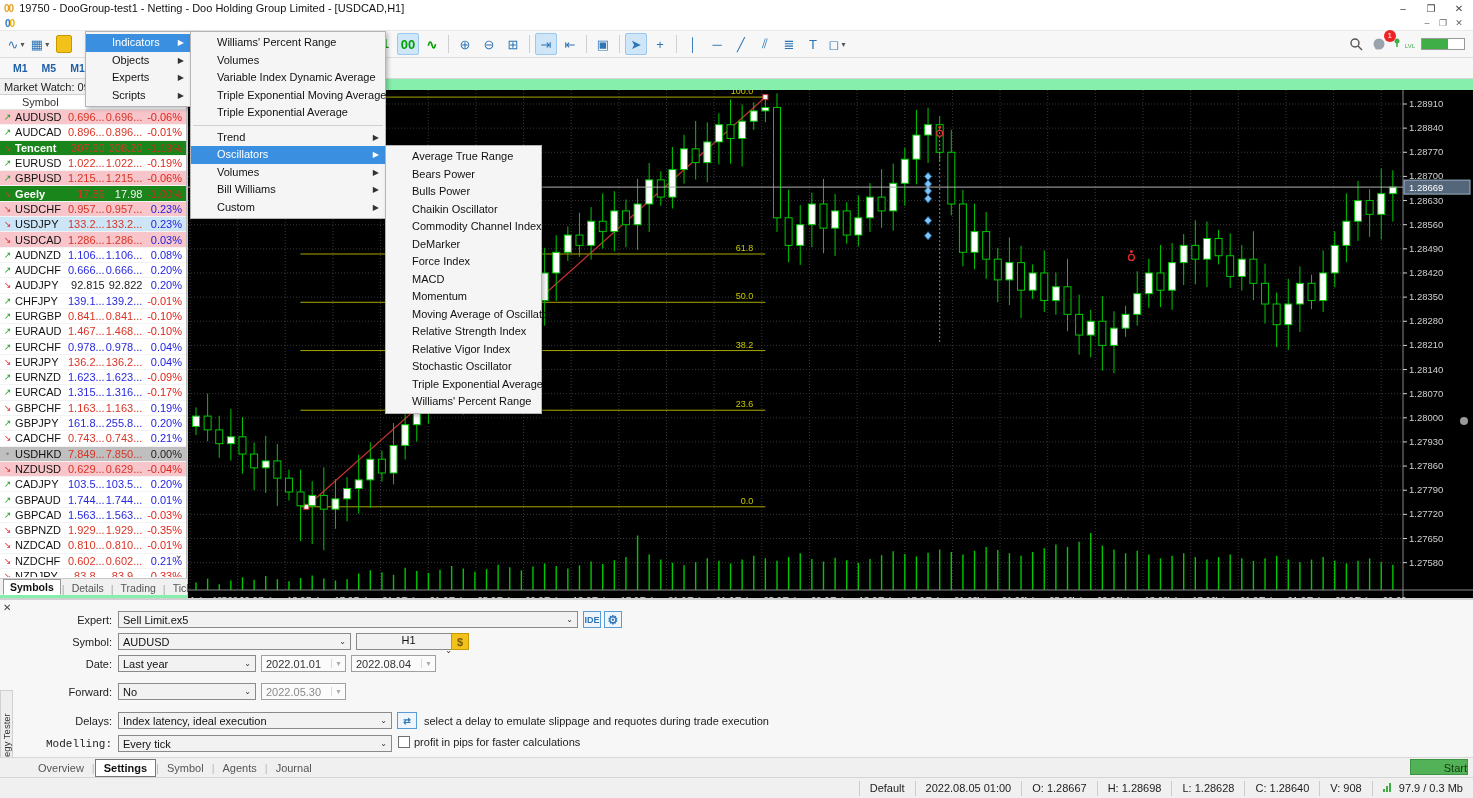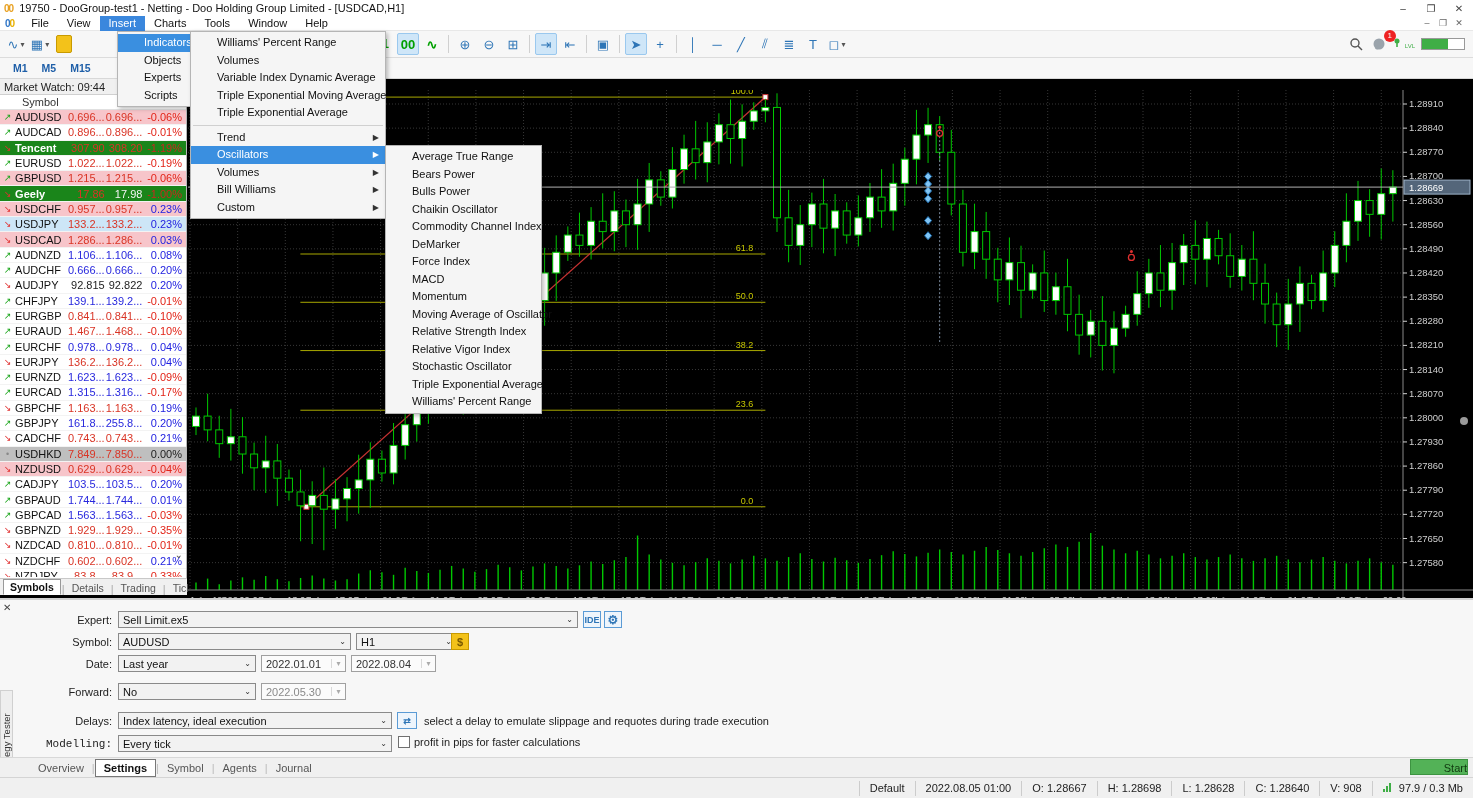--- a/index.html
+++ b/index.html
@@ -1,18 +1,18 @@
 <!DOCTYPE html>
 <html><head>
 <meta charset="utf-8">
 <style>
   * { margin:0; padding:0; box-sizing:border-box; }
   html,body { width:1473px; height:798px; overflow:hidden; font-family:"Liberation Sans",sans-serif; font-size:11px; background:#d4d0c8; }
   .abs { position:absolute; }
-  #app { position:relative; width:1473px; height:798px; background:#000000;padding-left:12px; }
+  #app { position:relative; width:1473px; height:798px; background:#86efac;padding-left:12px; }
 
   
   #titlebar { left:0; top:0; width:1473px; height:16px; background:#ffffff; display:flex; align-items:center; padding-left:4px; }
   .app-logo { color:#e8a020; font-weight:bold; font-size:10px; letter-spacing:-1px; margin-right:6px; }
   #title-text { color:#111; font-size:11px; }
   .win-controls { margin-left:auto; display:flex; }
   .win-btn { width:28px; height:15px; text-align:center; color:#444; font-size:10px; line-height:15px; cursor:default; }
 
   
   #menubar { left:0; top:16px; width:1473px; height:15px; background:#ffffff; display:flex; align-items:center; border-bottom:1px solid #e8e8e8; }
@@ -68,21 +68,21 @@
   
   #chart-wrap { left:188px; top:90px; width:1285px; height:519px; background:#000; }
   #chart-svg { display:block; }
 
   
   .menu { background:#f5f5f5; border:1px solid #b5b5b5; box-shadow:2px 2px 4px rgba(0,0,0,.25); z-index:50; padding:2px 0; }
   .mi { height:17.5px; line-height:17.5px; padding-left:26px; position:relative; color:#111; white-space:nowrap; }
   .mi .sub-arr { position:absolute; right:6px; top:0; font-size:8px; color:#333; }
   .mi.hl { background:#3a8fe0; color:#fff; } .mi.hl .sub-arr { color:#fff; }
   .menu hr { border:none; border-top:1px solid #d0d0d0; margin:3px 2px; }
-  #insert-menu { left:85px; top:31px; width:106px;margin-left:32px; }
+  #insert-menu { left:85px; top:31px; width:106px; }
   #indicators-menu { left:190px; top:31px; width:196px; }
   #oscillators-menu { left:385px; top:145px; width:157px; }
 
   
   #tester { left:0; top:598px; width:1473px; height:179px; background:#f7f7f7; border-top:2px solid #d0d0d0; }
   #tester-close { position:absolute; left:3px; top:2px; color:#444; font-size:10px; }
   #tester-vlabel { position:absolute; left:0px; top:90px; width:13px; height:88px; border:1px solid #d0d0d0; background:#eee; }
   #tester-vlabel span { writing-mode:vertical-rl; transform:rotate(180deg); font-size:9.5px; color:#333; display:block; margin:2px auto; height:84px; }
   .frm-label { position:absolute; width:95px; text-align:right; color:#222; }
   .combo { position:absolute; height:17px; background:#f2f2f2; border:1px solid #8a8a8a; display:flex; align-items:center; padding-left:4px; color:#111; }
@@ -118,29 +118,20 @@
     <span id="title-text">19750 - DooGroup-test1 - Netting - Doo Holding Group Limited - [USDCAD,H1]</span>
     <div class="win-controls" id="win-controls">
         <span class="win-btn">–</span>
         <span class="win-btn">❐</span>
         <span class="win-btn">✕</span>
       </div>
   </div>
 
   <div id="menubar" class="abs">
     <span class="mt-logo"><span class="b">0</span><span class="y">0</span></span>
-    <span id="menu-items" style="display: flex;">
-        <span class="menu-item">File</span>
-        <span class="menu-item">View</span>
-        <span class="menu-item active">Insert</span>
-        <span class="menu-item">Charts</span>
-        <span class="menu-item">Tools</span>
-        <span class="menu-item">Window</span>
-        <span class="menu-item">Help</span>
-      </span>
     <div class="child-controls" id="child-controls">
         <span class="child-btn">–</span>
         <span class="child-btn">❐</span>
         <span class="child-btn">✕</span>
       </div>
   </div>
 
   <div id="toolbar" class="abs">
     <span id="tb-left" style="display:flex;align-items:center;margin-left:4px;">
         <span class="tb-btn">∿<span class="tb-dd">▾</span></span>
@@ -916,21 +907,21 @@
         <span class="cb-arr">⌄</span>
       </div>
     <div class="sq-btn" style="left:583px; top:11px;">IDE</div>
     <div class="sq-btn" style="left:604px; top:11px; font-size:12px;">⚙</div>
 
     <div class="frm-label" style="left:17px; top:36px;">Symbol:</div>
     <div class="combo" style="left:118px; top:33px; width:233px;">
       <span>AUDUSD</span>
         <span class="cb-arr">⌄</span>
       </div>
-    <div class="combo" style="left:356px; top:33px; width:101px;">
+    <div class="combo" style="left:356px; top:33px; width:101px;flex-direction:column;">
       <span>H1</span>
         <span class="cb-arr">⌄</span>
       </div>
     <div class="sq-btn money" style="left:451px; top:33px;">$</div>
 
     <div class="frm-label" style="left:17px; top:58px;">Date:</div>
     <div class="combo" style="left:118px; top:55px; width:138px;">
       <span>Last year</span>
         <span class="cb-arr">⌄</span>
       </div>

